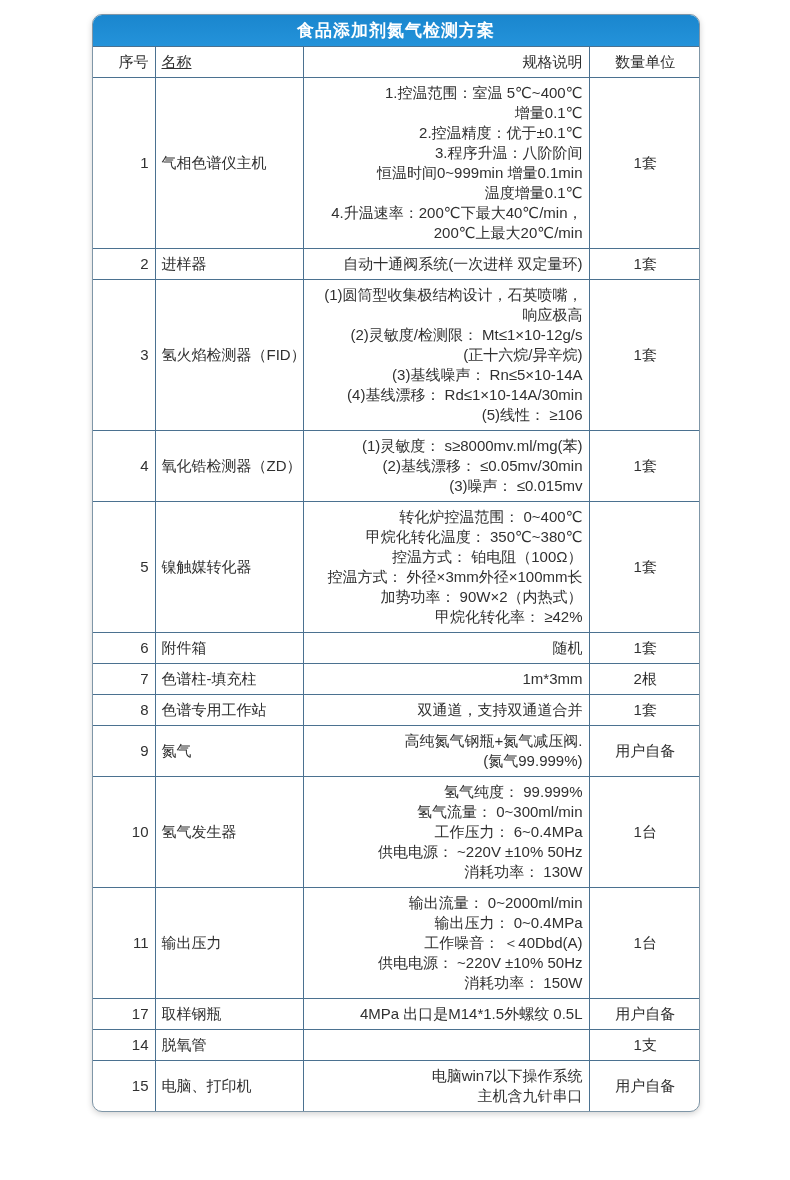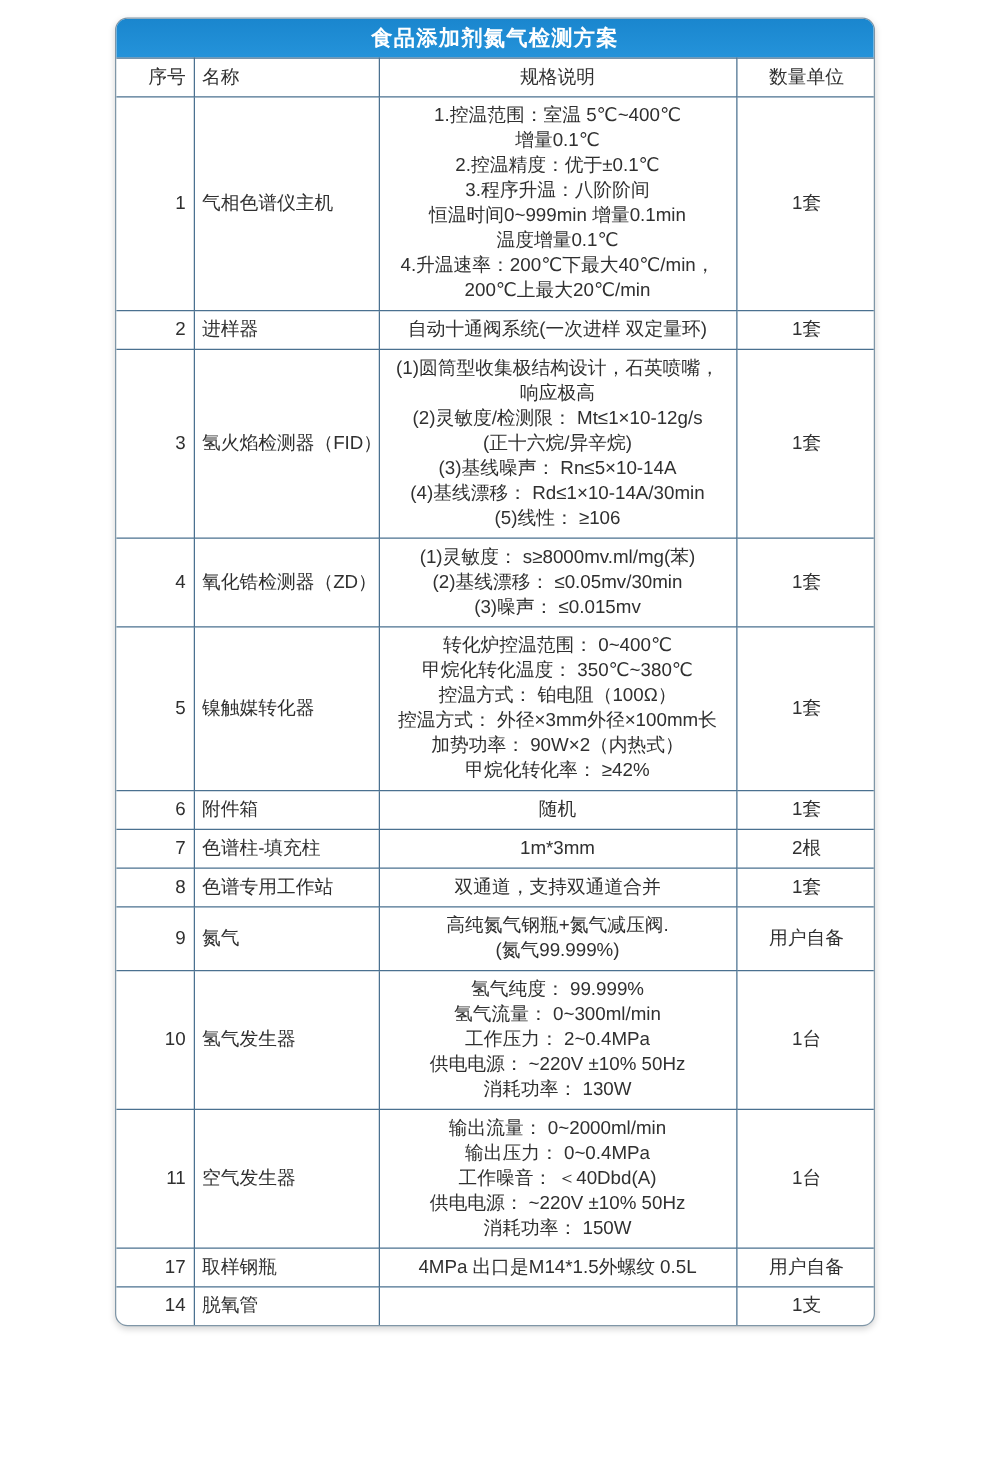--- a/index.html
+++ b/index.html
@@ -51,24 +51,24 @@
   
   table.spec tr > *:first-child{border-left:none;}
   table.spec tr > *:last-child{border-right:none;}
   table.spec tbody tr:last-child > *{border-bottom:none;}
   col.c-no{width:62px;}
   col.c-name{width:148px;}
   col.c-spec{width:286px;}
   col.c-qty{width:112px;}
   .col-no{text-align:right;}
   .col-name{text-align:left;padding-left:12px;white-space:nowrap;overflow:hidden;font-size:14.5px;}
-  .col-spec{text-align:center;padding-left:9px;}
+  .col-spec{text-align:right;padding-left:9px;}
   .col-qty{text-align:center;padding-left:10px;}
   thead th{height:31px;}
-  th.col-name{font-size:15px;}
+  th.col-name{font-size:15px;text-decoration:underline;}
   .spec-line{line-height:20px;}
   td.col-spec:empty{height:20px;}
 </style>
 </head>
 <body>
 
 <div class="page">
   <div class="sheet">
     <div class="title-bar">
       <span>食品添加剂氮气检测方案</span>
@@ -181,29 +181,29 @@
               <div class="spec-line">(氮气99.999%)</div>
             </td>
             <td class="col-qty">用户自备</td>
           </tr>
           <tr>
             <td class="col-no">10</td>
             <td class="col-name">氢气发生器</td>
             <td class="col-spec">
               <div class="spec-line">氢气纯度： 99.999%</div>
               <div class="spec-line">氢气流量： 0~300ml/min</div>
-              <div class="spec-line">工作压力： 2~0.4MPa</div>
+              <div class="spec-line">工作压力： 6~0.4MPa</div>
               <div class="spec-line">供电电源： ~220V ±10% 50Hz</div>
               <div class="spec-line">消耗功率： 130W</div>
             </td>
             <td class="col-qty">1台</td>
           </tr>
           <tr>
             <td class="col-no">11</td>
-            <td class="col-name">空气发生器</td>
+            <td class="col-name">输出压力</td>
             <td class="col-spec">
               <div class="spec-line">输出流量： 0~2000ml/min</div>
               <div class="spec-line">输出压力： 0~0.4MPa</div>
               <div class="spec-line">工作噪音： ＜40Dbd(A)</div>
               <div class="spec-line">供电电源： ~220V ±10% 50Hz</div>
               <div class="spec-line">消耗功率： 150W</div>
             </td>
             <td class="col-qty">1台</td>
           </tr>
           <tr>
@@ -212,17 +212,26 @@
             <td class="col-spec">
               <div class="spec-line">4MPa 出口是M14*1.5外螺纹 0.5L</div>
             </td>
             <td class="col-qty">用户自备</td>
           </tr>
           <tr>
             <td class="col-no">14</td>
             <td class="col-name">脱氧管</td>
             <td class="col-spec"></td>
             <td class="col-qty">1支</td>
+          </tr>
+          <tr>
+            <td class="col-no">15</td>
+            <td class="col-name">电脑、打印机</td>
+            <td class="col-spec">
+              <div class="spec-line">电脑win7以下操作系统</div>
+              <div class="spec-line">主机含九针串口</div>
+            </td>
+            <td class="col-qty">用户自备</td>
           </tr>
         </tbody>
     </table>
   </div>
 </div>
 
 </body></html>

